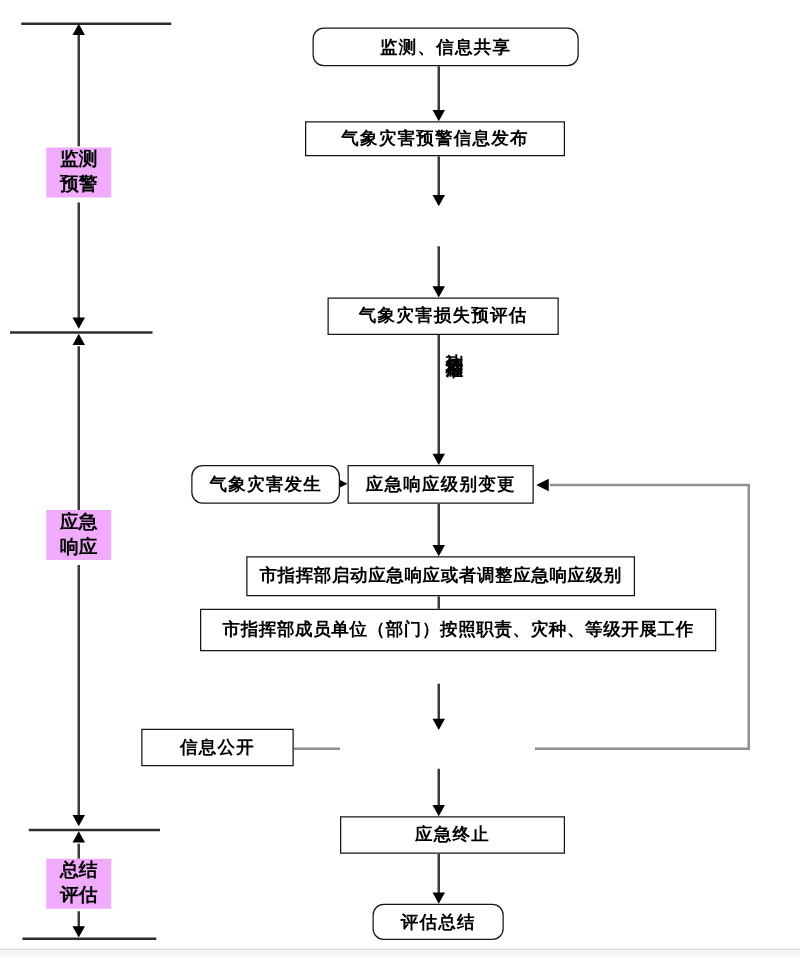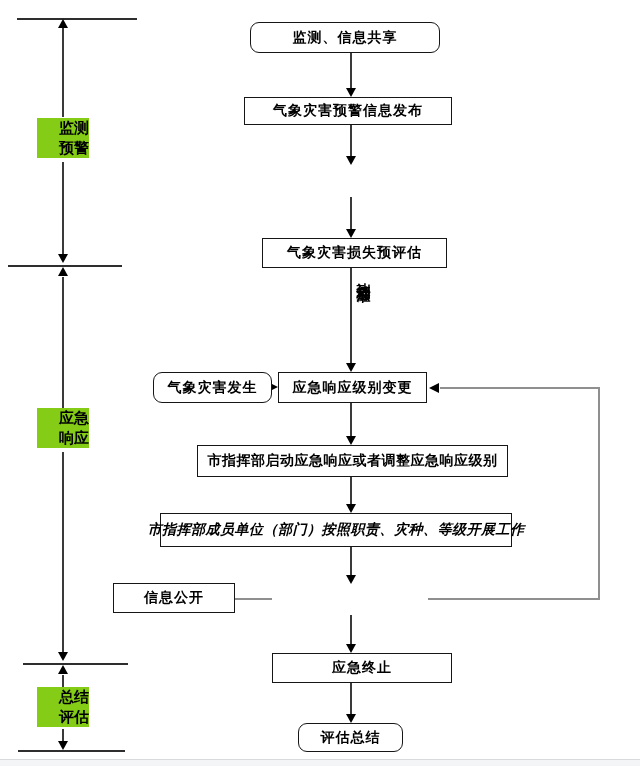--- a/index.html
+++ b/index.html
@@ -18,22 +18,22 @@
   .vline{position:absolute;width:2px;background:#3a3a3a;z-index:1;}
   .hline{position:absolute;height:2px;background:#3a3a3a;z-index:1;}
   .gray{background:#8f8f8f;}
   .tick{position:absolute;height:2px;background:#2e2e2e;z-index:1;}
   .ah{position:absolute;width:0;height:0;z-index:2;}
   .ah-down{border-left:5px solid transparent;border-right:5px solid transparent;border-top:9px solid #000;}
   .ah-up{border-left:5px solid transparent;border-right:5px solid transparent;border-bottom:9px solid #000;}
   .ah-right{border-top:5px solid transparent;border-bottom:5px solid transparent;border-left:10px solid #000;}
   .ah-left{border-top:5px solid transparent;border-bottom:5px solid transparent;border-right:10px solid #000;}
   .phase-label{
-    position:absolute;left:37px;width:52px;text-align:right;
-    font-size:15px;font-weight:bold;line-height:20px;background:#84cc16;z-index:2;
+    position:absolute;left:37px;width:52px;text-align:center;
+    font-size:15px;font-weight:bold;line-height:20px;background:#f0abfc;z-index:2;
   }
   .edge-label{position:absolute;font-size:14px;font-weight:bold;white-space:nowrap;z-index:3;}
   .vtext{
     position:absolute;left:355px;top:272px;
     writing-mode:vertical-rl;text-orientation:upright;
     font-size:14px;font-weight:bold;line-height:18px;letter-spacing:1px;z-index:3;
   }
   .page-edge{position:absolute;left:0;top:759px;width:640px;height:7px;background:#f3f5f6;border-top:1px solid #d8dbdd;z-index:0;}
 </style>
 </head>
@@ -104,25 +104,25 @@
   <div class="hline gray" style="left:232px;top:386px;width:37px;"></div>
   <div class="ah ah-right" style="left:268px;top:382px;"></div>
 
   <div class="hline gray" style="left:230px;top:598px;width:42px;"></div>
 
   <div class="hline gray" style="left:428px;top:598px;width:172px;"></div>
   <div class="vline gray" style="left:598px;top:388px;height:212px;"></div>
   <div class="hline gray" style="left:440px;top:387px;width:160px;"></div>
   <div class="ah ah-left" style="left:429px;top:383px;"></div>
 
-  <div class="box rounded" style="left:250px;top:22px;width:190px;height:31px;">监测、信息共享</div>
+  <div class="box rounded" style="left:250px;top:22px;width:213px;height:31px;">监测、信息共享</div>
   <div class="box" style="left:244px;top:97px;width:208px;height:28px;">气象灾害预警信息发布</div>
   <div class="box" style="left:262px;top:238px;width:185px;height:30px;">气象灾害损失预评估</div>
   <div class="box rounded" style="left:113px;top:372px;width:119px;height:31px;margin-left:40px;">气象灾害发生</div>
   <div class="box" style="left:278px;top:372px;width:149px;height:31px;">应急响应级别变更</div>
   <div class="box" style="left:197px;top:445px;width:311px;height:32px;letter-spacing:0.5px;">市指挥部启动应急响应或者调整应急响应级别</div>
-  <div class="box" style="left:160px;top:513px;width:352px;height:34px;letter-spacing:0.5px;font-style:italic;">市指挥部成员单位（部门）按照职责、灾种、等级开展工作</div>
+  <div class="box" style="left:160px;top:487px;width:413px;height:34px;letter-spacing:0.5px;">市指挥部成员单位（部门）按照职责、灾种、等级开展工作</div>
   <div class="box" style="left:113px;top:583px;width:122px;height:30px;">信息公开</div>
   <div class="box" style="left:272px;top:653px;width:180px;height:30px;">应急终止</div>
   <div class="box rounded" style="left:298px;top:723px;width:105px;height:29px;">评估总结</div>
 
   <div class="page-edge"></div>
 </div>
 
 </body></html>

